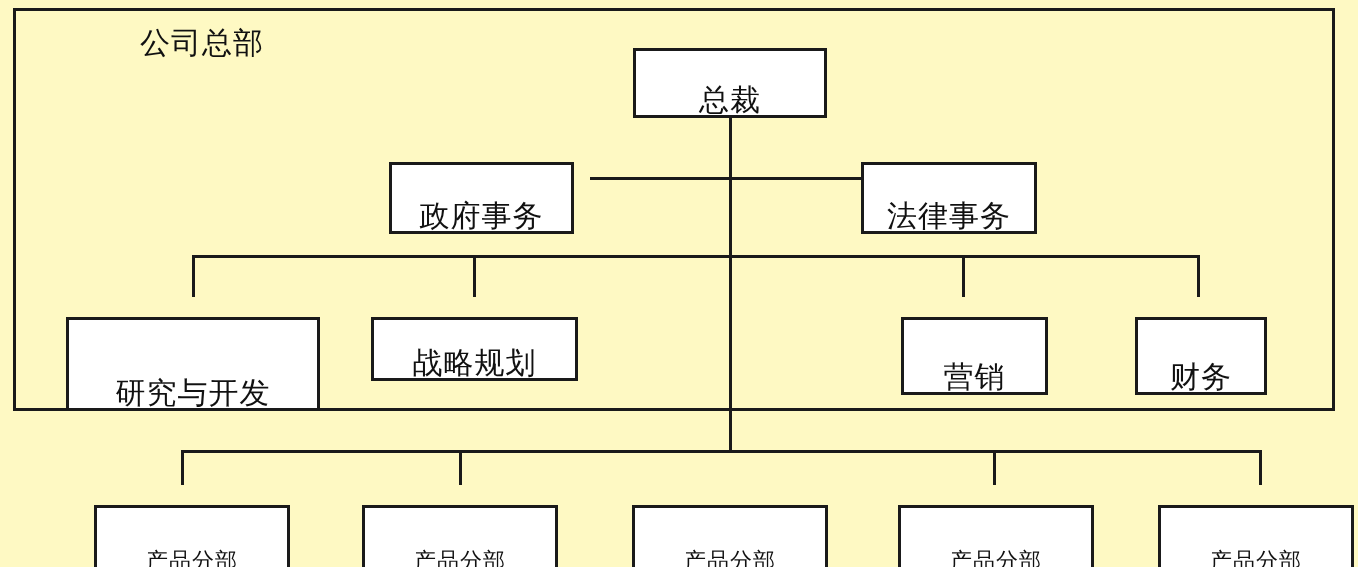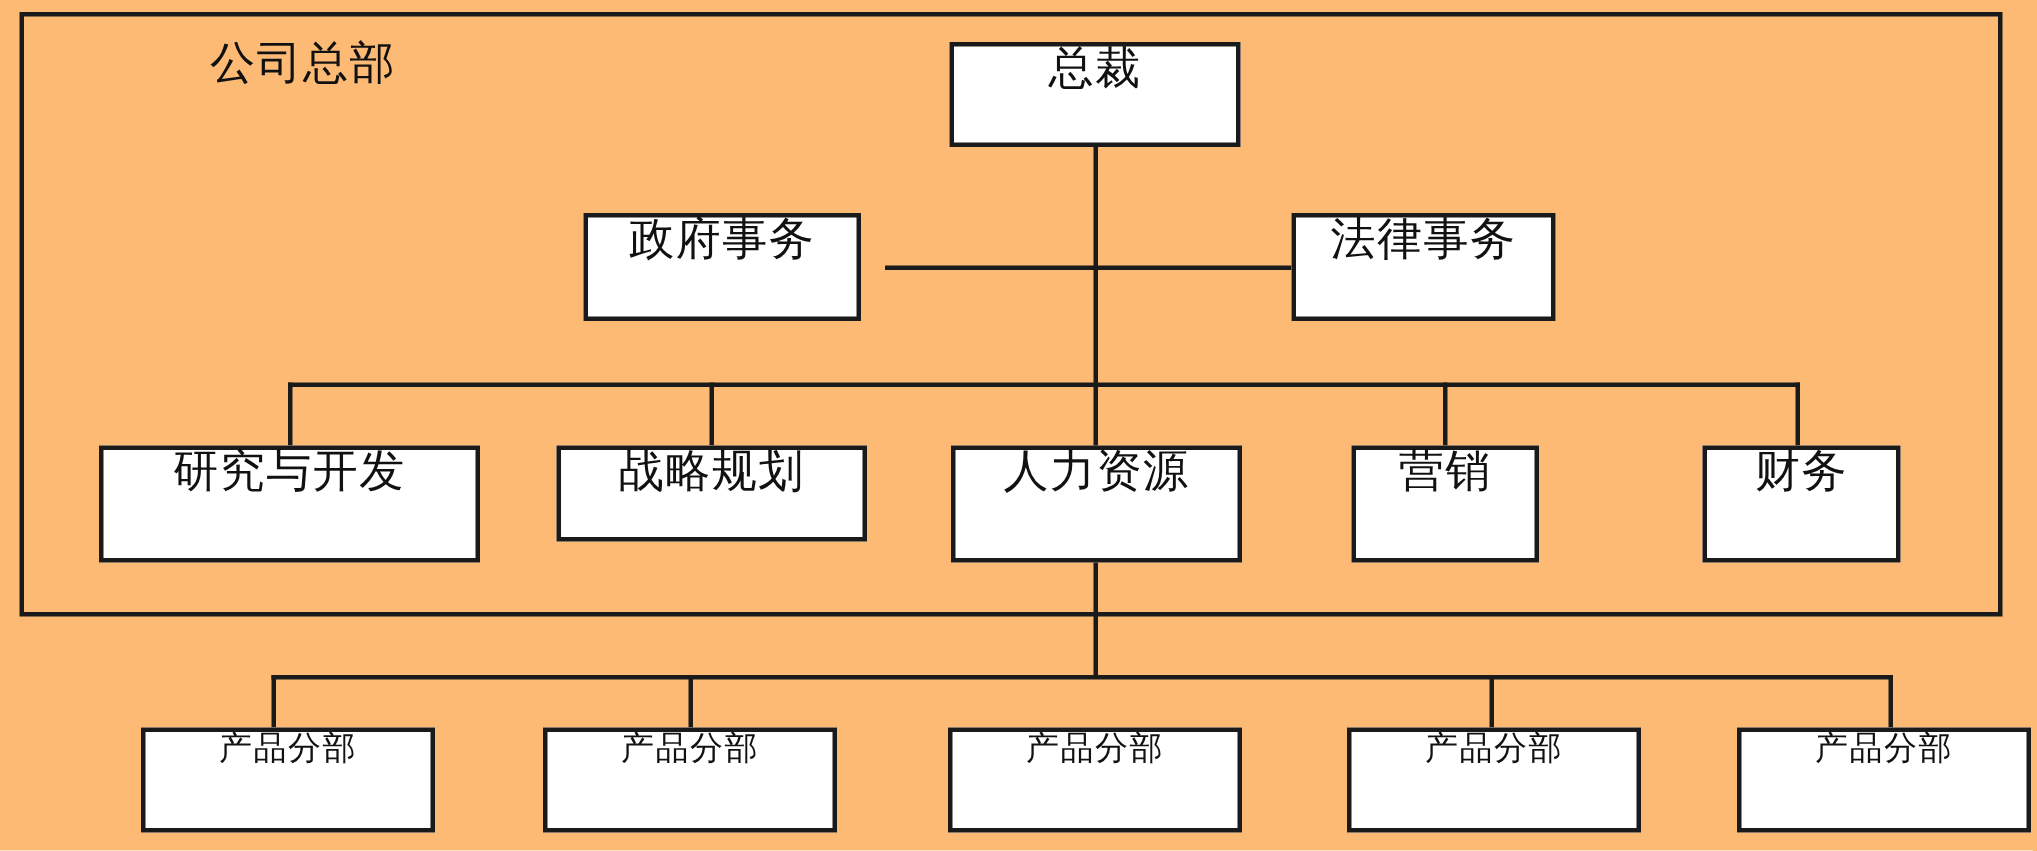--- a/index.html
+++ b/index.html
@@ -4,21 +4,21 @@
 <style>
   html, body {
     margin: 0;
     padding: 0;
     background: #ffffff;
   }
   #canvas {
     position: relative;
     width: 1358px;
     height: 567px;
-    background: #fdba74;
+    background: #fef9c3;
     font-family: "Liberation Serif", "DejaVu Serif", serif;
     overflow: hidden;
   }
   
   .hq-frame {
     position: absolute;
     box-sizing: border-box;
     border: 3px solid #1a1a1a;
     background: transparent;
   }
@@ -30,23 +30,24 @@
     white-space: nowrap;
     letter-spacing: 1px;
   }
   
   .node {
     position: absolute;
     box-sizing: border-box;
     border: 3px solid #1a1a1a;
     background: #ffffff;
     display: flex;
-    align-items: flex-start;
+    align-items: flex-end;
     justify-content: center;
     z-index: 5;
+    margin-top: 20px;
   }
   .node .node-label {
     font-size: 30px;
     line-height: 1;
     color: #111111;
     white-space: nowrap;
     letter-spacing: 1px;
   }
   .node.small .node-label { font-size: 22px; }
   
@@ -95,33 +96,30 @@
   </div>
 
   <div class="node" style="left:389px; top:142px; width:185px; height:72px;">
     <span class="node-label">政府事务</span>
   </div>
 
   <div class="node" style="left:861px; top:142px; width:176px; height:72px;">
     <span class="node-label">法律事务</span>
   </div>
 
-  <div class="node" style="left:66px; top:297px; width:254px; height:78px;">
+  <div class="node" style="left:66px; top:297px; width:254px; height:94px;">
     <span class="node-label">研究与开发</span>
   </div>
 
   <div class="node" style="left:371px; top:297px; width:207px; height:64px;">
     <span class="node-label">战略规划</span>
   </div>
 
-  <div class="node" style="left:634px; top:297px; width:194px; height:78px;">
-    <span class="node-label">人力资源</span>
-  </div>
 
-  <div class="node" style="left:901px; top:297px; width:125px; height:78px;">
+  <div class="node" style="left:901px; top:297px; width:147px; height:78px;">
     <span class="node-label">营销</span>
   </div>
 
   <div class="node" style="left:1135px; top:297px; width:132px; height:78px;">
     <span class="node-label">财务</span>
   </div>
 
   <div class="node small" style="left:94px; top:485px; width:196px; height:70px;">
     <span class="node-label">产品分部</span>
   </div>

